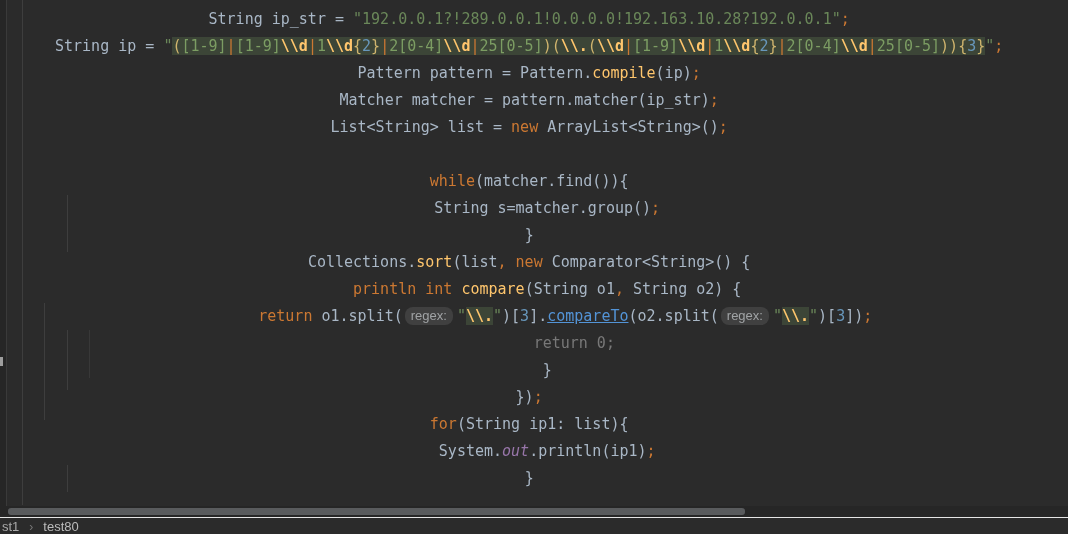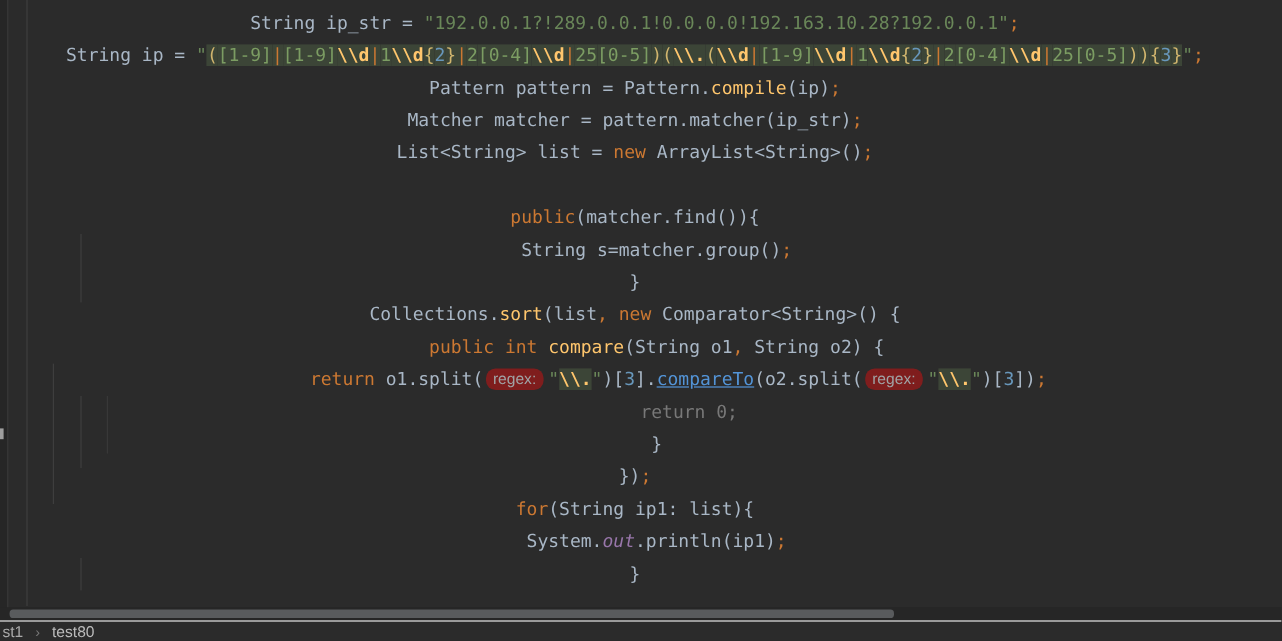--- a/index.html
+++ b/index.html
@@ -13,21 +13,21 @@
   .line{height:27px;line-height:27px;white-space:pre;text-align:center;}
   .tk-d{color:#a9b7c6;}
   .tk-k{color:#cc7832;}
   .tk-s{color:#6a8759;}
   .tk-n{color:#6897bb;}
   .tk-m{color:#ffc66d;}
   .tk-md{color:#ffc66d;}
   .tk-f{color:#9876aa;font-style:italic;}
   .tk-g{color:#787878;}
   .tk-l{color:#5394d7;text-decoration:underline;}
-  .tk-h{background:#7f1d1d;color:#a0a3a5;border-radius:8px;padding:0 6px;margin:0 4px 0 2px;
+  .tk-h{background:#404040;color:#a0a3a5;border-radius:8px;padding:0 6px;margin:0 4px 0 2px;
         font-size:13px;font-family:"Liberation Sans",sans-serif;display:inline-block;
         line-height:18px;height:18px;vertical-align:1px;}
   [class^="tk-x"]{background:#3c4537;}
   .tk-x-y{color:#d0b56e;}
   .tk-x-g{color:#7c9d63;}
   .tk-x-b{color:#ffc66d;font-weight:bold;}
   .tk-x-p{color:#cc7832;}
   .tk-x-n{color:#6897bb;}
   .hscroll-track{position:absolute;left:0;top:506px;width:1068px;height:11px;background:#262626;}
   .hscroll-thumb{position:absolute;left:8px;top:2px;width:737px;height:7px;background:#595b5d;border-radius:3px;}
@@ -49,25 +49,25 @@
   <div class="guide" style="left:89px;top:330px;height:48px;background:#383838"></div>
   <div class="gutter-strip"></div>
   <div class="stripe-mark"></div>
   <div class="code">
       <div class="line"><span class="tk-d">String ip_str = </span><span class="tk-s">"192.0.0.1?!289.0.0.1!0.0.0.0!192.163.10.28?192.0.0.1"</span><span class="tk-k">;</span></div>
       <div class="line"><span class="tk-d">String ip = </span><span class="tk-s">"</span><span class="tk-x-y">(</span><span class="tk-x-g">[1-9]</span><span class="tk-x-p">|</span><span class="tk-x-g">[1-9]</span><span class="tk-x-b">\\d</span><span class="tk-x-p">|</span><span class="tk-x-g">1</span><span class="tk-x-b">\\d</span><span class="tk-x-y">{</span><span class="tk-x-n">2</span><span class="tk-x-y">}</span><span class="tk-x-p">|</span><span class="tk-x-g">2</span><span class="tk-x-g">[0-4]</span><span class="tk-x-b">\\d</span><span class="tk-x-p">|</span><span class="tk-x-g">25</span><span class="tk-x-g">[0-5]</span><span class="tk-x-y">)</span><span class="tk-x-y">(</span><span class="tk-x-b">\\.</span><span class="tk-x-y">(</span><span class="tk-x-b">\\d</span><span class="tk-x-p">|</span><span class="tk-x-g">[1-9]</span><span class="tk-x-b">\\d</span><span class="tk-x-p">|</span><span class="tk-x-g">1</span><span class="tk-x-b">\\d</span><span class="tk-x-y">{</span><span class="tk-x-n">2</span><span class="tk-x-y">}</span><span class="tk-x-p">|</span><span class="tk-x-g">2</span><span class="tk-x-g">[0-4]</span><span class="tk-x-b">\\d</span><span class="tk-x-p">|</span><span class="tk-x-g">25</span><span class="tk-x-g">[0-5]</span><span class="tk-x-y">)</span><span class="tk-x-y">)</span><span class="tk-x-y">{</span><span class="tk-x-n">3</span><span class="tk-x-y">}</span><span class="tk-s">"</span><span class="tk-k">;</span></div>
       <div class="line"><span class="tk-d">Pattern pattern = Pattern.</span><span class="tk-m">compile</span><span class="tk-d">(ip)</span><span class="tk-k">;</span></div>
       <div class="line"><span class="tk-d">Matcher matcher = pattern.matcher(ip_str)</span><span class="tk-k">;</span></div>
       <div class="line"><span class="tk-d">List&lt;String&gt; list = </span><span class="tk-k">new</span><span class="tk-d"> ArrayList&lt;String&gt;()</span><span class="tk-k">;</span></div>
       <div class="line"></div>
-      <div class="line"><span class="tk-k">public</span><span class="tk-d">(matcher.find()){</span></div>
+      <div class="line"><span class="tk-k">while</span><span class="tk-d">(matcher.find()){</span></div>
       <div class="line"><span class="tk-d">    String s=matcher.group()</span><span class="tk-k">;</span></div>
       <div class="line"><span class="tk-d">}</span></div>
       <div class="line"><span class="tk-d">Collections.</span><span class="tk-m">sort</span><span class="tk-d">(list</span><span class="tk-k">,</span><span class="tk-d"> </span><span class="tk-k">new</span><span class="tk-d"> Comparator&lt;String&gt;() {</span></div>
-      <div class="line"><span class="tk-d">    </span><span class="tk-k">public int </span><span class="tk-md">compare</span><span class="tk-d">(String o1</span><span class="tk-k">,</span><span class="tk-d"> String o2) {</span></div>
+      <div class="line"><span class="tk-d">    </span><span class="tk-k">println int </span><span class="tk-md">compare</span><span class="tk-d">(String o1</span><span class="tk-k">,</span><span class="tk-d"> String o2) {</span></div>
       <div class="line"><span class="tk-d">        </span><span class="tk-k">return </span><span class="tk-d">o1.split(</span><span class="tk-h">regex:</span><span class="tk-s">"</span><span class="tk-x-b">\\.</span><span class="tk-s">"</span><span class="tk-d">)[</span><span class="tk-n">3</span><span class="tk-d">].</span><span class="tk-l">compareTo</span><span class="tk-d">(o2.split(</span><span class="tk-h">regex:</span><span class="tk-s">"</span><span class="tk-x-b">\\.</span><span class="tk-s">"</span><span class="tk-d">)[</span><span class="tk-n">3</span><span class="tk-d">])</span><span class="tk-k">;</span></div>
       <div class="line"><span class="tk-g">          return 0;</span></div>
       <div class="line"><span class="tk-d">    }</span></div>
       <div class="line"><span class="tk-d">})</span><span class="tk-k">;</span></div>
       <div class="line"><span class="tk-k">for</span><span class="tk-d">(String ip1: list){</span></div>
       <div class="line"><span class="tk-d">    System.</span><span class="tk-f">out</span><span class="tk-d">.println(ip1)</span><span class="tk-k">;</span></div>
       <div class="line"><span class="tk-d">}</span></div>
     </div>
 </div>
 

